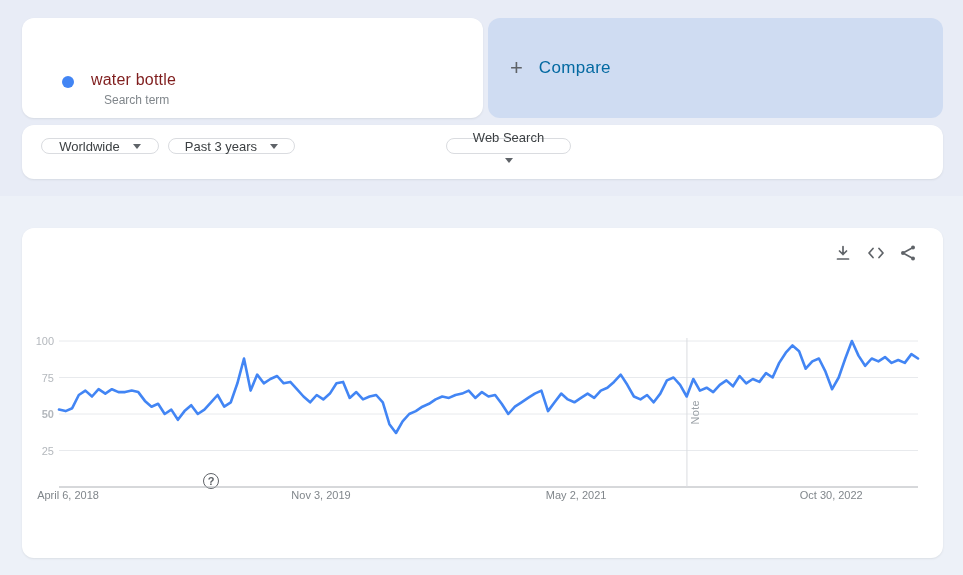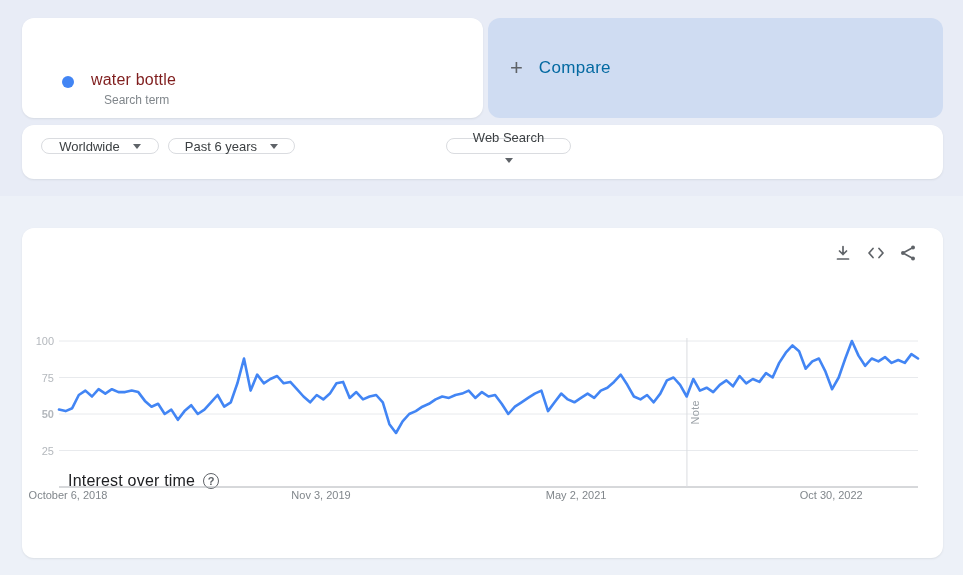--- a/index.html
+++ b/index.html
@@ -65,31 +65,30 @@
     <span class="plus-glyph">+</span>
     <span class="compare-label">Compare</span>
   </div>
 
   <div class="card" id="filter-band">
     <div class="pill" style="left:19px; width:118px;">
       <span>Worldwide</span>
       <span class="caret"></span>
     </div>
     <div class="pill" style="left:146px; width:127px;">
-      <span>Past 6 years</span>
+      <span>Past 3 years</span>
       <span class="caret"></span>
     </div>
     <div class="pill" style="left:424px; width:125px;flex-direction:column;">
       <span>Web Search</span>
       <span class="caret"></span>
     </div>
   </div>
 
   <div class="card" id="chart-card">
-    <span class="chart-title">Interest over time</span>
     <span class="help-icon">?</span>
   </div>
 
   <span class="action-icon" style="left:834px;">
     <svg viewBox="0 0 18 18">
         <path d="M9 2.5 v8 M5.5 7 L9 10.5 L12.5 7 M3.5 15 h11"></path>
       </svg>
   </span>
   <span class="action-icon" style="left:867px;">
     <svg viewBox="0 0 18 18">
@@ -114,19 +113,19 @@
       <line x1="686.929" x2="686.929" y1="338" y2="487" stroke="#dadce0" stroke-width="1"></line>
       <polyline points="59.0,409.6 65.6,411.1 72.2,408.2 78.8,395.0 85.4,390.6 92.0,396.5 98.6,389.2 105.3,393.6 111.9,389.2 118.5,392.1 125.1,392.1 131.7,390.6 138.3,392.1 144.9,400.9 151.5,406.7 158.1,403.8 164.7,414.0 171.3,409.6 177.9,419.8 184.5,411.1 191.2,405.2 197.8,414.0 204.4,409.6 211.0,402.3 217.6,395.0 224.2,406.7 230.8,402.3 237.4,383.3 244.0,358.5 250.6,390.6 257.2,374.6 263.8,383.3 270.4,379.0 277.1,376.0 283.7,383.3 290.3,381.9 296.9,389.2 303.5,396.5 310.1,402.3 316.7,395.0 323.3,399.4 329.9,393.6 336.5,383.3 343.1,381.9 349.7,397.9 356.3,392.1 363.0,399.4 369.6,396.5 376.2,395.0 382.8,402.3 389.4,424.2 396.0,433.0 402.6,421.3 409.2,414.0 415.8,411.1 422.4,406.7 429.0,403.8 435.6,399.4 442.2,396.5 448.9,397.9 455.5,395.0 462.1,393.6 468.7,390.6 475.3,397.9 481.9,392.1 488.5,396.5 495.1,395.0 501.7,403.8 508.3,414.0 514.9,406.7 521.5,402.3 528.1,397.9 534.8,393.6 541.4,390.6 548.0,411.1 554.6,402.3 561.2,393.6 567.8,399.4 574.4,402.3 581.0,397.9 587.6,393.6 594.2,397.9 600.8,390.6 607.4,387.7 614.0,381.9 620.7,374.6 627.3,384.8 633.9,396.5 640.5,399.4 647.1,395.0 653.7,402.3 660.3,393.6 666.9,380.4 673.5,377.5 680.1,384.8 686.7,396.5 693.3,379.0 699.9,390.6 706.6,387.7 713.2,392.1 719.8,384.8 726.4,380.4 733.0,386.3 739.6,376.0 746.2,383.3 752.8,379.0 759.4,381.9 766.0,373.1 772.6,377.5 779.2,362.9 785.8,352.7 792.5,345.4 799.1,351.2 805.7,368.7 812.3,361.4 818.9,358.5 825.5,371.7 832.1,389.2 838.7,377.5 845.3,358.5 851.9,341.0 858.5,355.6 865.1,365.8 871.7,358.5 878.4,361.4 885.0,357.1 891.6,362.9 898.2,360.0 904.8,362.9 911.4,354.1 918.0,358.5" fill="none" stroke="#4285f4" stroke-width="2.6" stroke-linejoin="round" stroke-linecap="round"></polyline>
     </svg>
   <div id="y-ticks">
       <span class="y-tick" style="left: 18px; top: 335px;">100</span>
       <span class="y-tick" style="left: 18px; top: 371.5px;">75</span>
       <span class="y-tick" style="left: 18px; top: 408px; font-weight: bold;">50</span>
       <span class="y-tick" style="left: 18px; top: 445px;">25</span>
     </div>
   <div id="x-ticks">
-      <span class="x-tick" style="left: 68.0195px;">October 6, 2018</span>
+      <span class="x-tick" style="left: 68.0195px;">April 6, 2018</span>
       <span class="x-tick" style="left: 320.995px;">Nov 3, 2019</span>
       <span class="x-tick" style="left: 576.118px;">May 2, 2021</span>
       <span class="x-tick" style="left: 831.241px;">Oct 30, 2022</span>
     </div>
   <div id="note-label" style="left: 688.929px; top: 400px;">Note</div>
 </div>
 
 </body></html>

